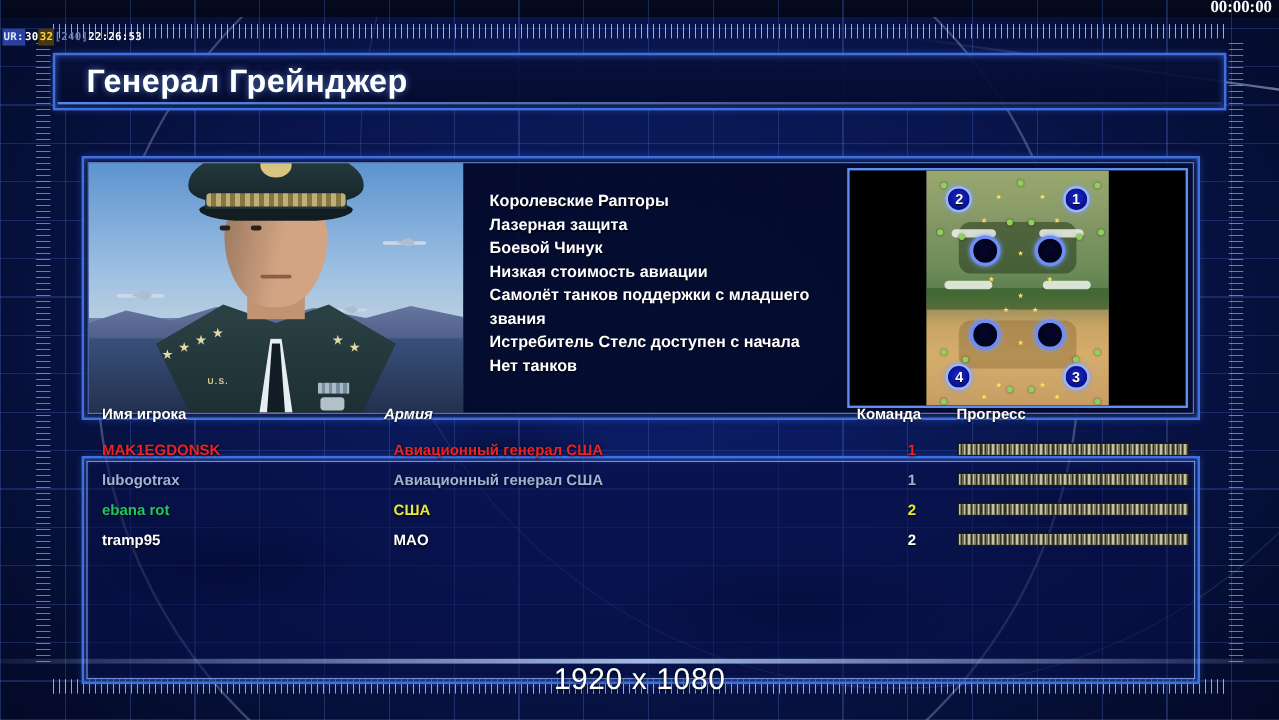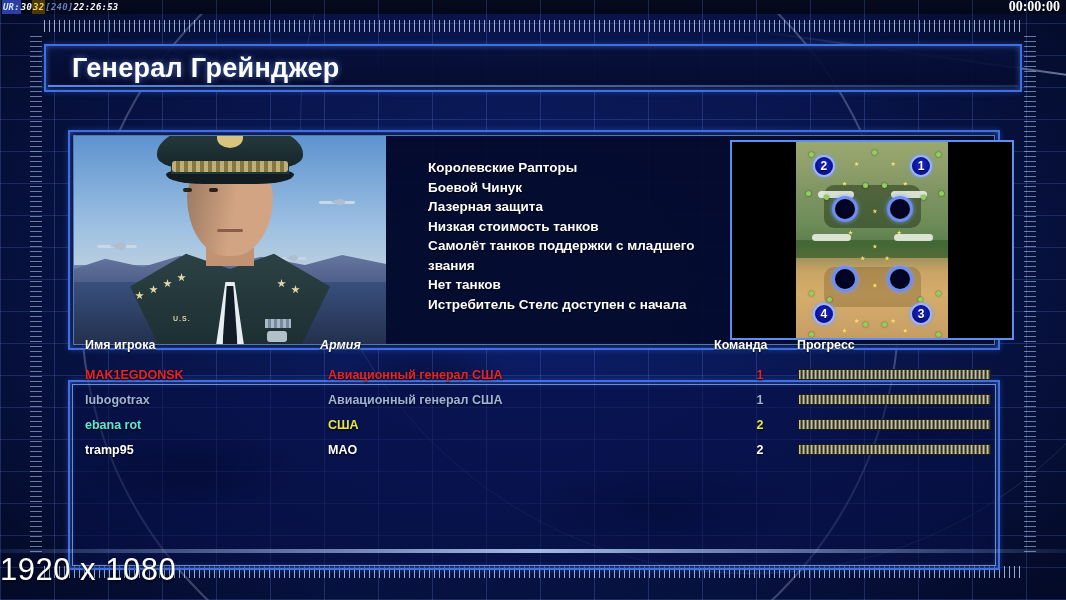--- a/index.html
+++ b/index.html
@@ -28,23 +28,23 @@
     position:absolute; inset:0;
     background-image:
       repeating-linear-gradient(90deg, rgba(60,95,190,.35) 0 1px, transparent 1px 54px);
   }
   .topbar-left {
     position:absolute; left:2px; top:0px; height:14px; line-height:14px;
     font-family:"DejaVu Sans Mono", monospace;
     font-size:9px; font-weight:bold; letter-spacing:.2px;
     white-space:nowrap;
   }
-  .tb-seg { display:inline-block;font-style:italic; }
+  .tb-seg { display:inline-block; }
   .tb-ur { color:#d9e7ff; background:#2b3fa0; padding:0 1px; }
-  .tb-n1 { color:#ffffff; }
+  .tb-n1 { color:#ffffff;margin-top:24px; }
   .tb-n2 { color:#ffd24a; background:#4a3a08; padding:0 1px; }
   .tb-br { color:#6a7bb5; }
   .tb-time { color:#ffffff; }
   .topbar-right {
     position:absolute; right:6px; top:0; height:14px; line-height:14px;
     font-family:Liberation Serif, serif;
     font-size:14px; font-weight:bold; color:#ffffff;
   }
 
   
@@ -136,21 +136,20 @@
   
   #info-panel {
     left:68px; top:110px; width:932px; height:220px;
     background:rgba(6,13,52,.85);
   }
   #info-panel .ip-inner {
     position:absolute; inset:3px;
     border:1px solid rgba(130,175,255,.65);
     display:flex;
     background:rgba(4,10,42,.6);
-    gap:20px;
   }
 
   
   .portrait {
     position:relative;
     width:312px; height:100%;
     background:linear-gradient(180deg,#6f9ed3 0%,#8fb6dd 38%,#6a84b0 62%,#44507a 100%);
     overflow:hidden;
     flex:0 0 auto;
   }
@@ -337,21 +336,21 @@
     position:absolute; left:0; top:0; bottom:0;
     background:
       repeating-linear-gradient(90deg,
         #c8c3a4 0 1px, #7d7a63 1px 2px, #2e2e24 2px 3px, #6b6956 3px 4px);
     box-shadow:0 0 3px rgba(200,195,160,.25) inset;
   }
 
   
   #res-label {
     position:absolute; left:0; right:0; top:552px;
-    text-align:left; font-size:31px; font-weight:normal;
+    text-align:center; font-size:25px; font-weight:normal;
     color:#ffffff; text-shadow:0 1px 3px rgba(0,0,0,.9);
     z-index:30; letter-spacing:.5px;
   }
   
   .bottom-glow {
     position:absolute; left:0; right:0; top:549px; height:4px;
     background:linear-gradient(90deg, rgba(120,170,255,.1), rgba(190,215,255,.85), rgba(120,170,255,.1));
     z-index:25;
   }
 </style>
@@ -427,27 +426,27 @@
           <div class="star s5"></div>
           <div class="star s6"></div>
           <div class="us">U.S.</div>
           <div class="ribbon"></div>
           <div class="badge"></div>
         </div>
       </div>
 
       <div class="desc" id="bonus-list">
           <div class="desc-line">Королевские Рапторы</div>
+          <div class="desc-line">Лазерная защита</div>
           <div class="desc-line">Боевой Чинук</div>
-          <div class="desc-line">Лазерная защита</div>
-          <div class="desc-line">Низкая стоимость танков</div>
+          <div class="desc-line">Низкая стоимость авиации</div>
           <div class="desc-line">Самолёт танков поддержки с младшего</div>
           <div class="desc-line"> звания</div>
+          <div class="desc-line">Истребитель Стелс доступен с начала</div>
           <div class="desc-line">Нет танков</div>
-          <div class="desc-line">Истребитель Стелс доступен с начала</div>
         </div>
 
       <div class="map-wrap">
         <div class="map-frame">
           <div class="map-img" id="map-img">
             <div class="dark-band"></div>
             <div class="greenband"></div>
             <div class="dark-band2"></div>
             <div class="snow a"></div>
               <div class="snow b"></div>
@@ -520,21 +519,21 @@
       </div>
       <div class="prow">
         <div class="cell c-name" style="color: rgb(157, 180, 216);">lubogotrax</div>
         <div class="cell c-army" style="color: rgb(157, 180, 216);">Авиационный генерал США</div>
         <div class="cell c-team" style="color: rgb(157, 180, 216);">1</div>
         <div class="pbar">
           <div class="fill" style="width: 100%;"></div>
         </div>
       </div>
       <div class="prow">
-        <div class="cell c-name" style="color: #5eead4;">ebana rot</div>
+        <div class="cell c-name" style="color: #22c55e;">ebana rot</div>
         <div class="cell c-army" style="color: rgb(232, 232, 60);">США</div>
         <div class="cell c-team" style="color: rgb(232, 232, 60);">2</div>
         <div class="pbar">
           <div class="fill" style="width: 100%;"></div>
         </div>
       </div>
       <div class="prow">
         <div class="cell c-name" style="color: rgb(255, 255, 255);">tramp95</div>
         <div class="cell c-army" style="color: rgb(255, 255, 255);">MAO</div>
         <div class="cell c-team" style="color: rgb(255, 255, 255);">2</div>

